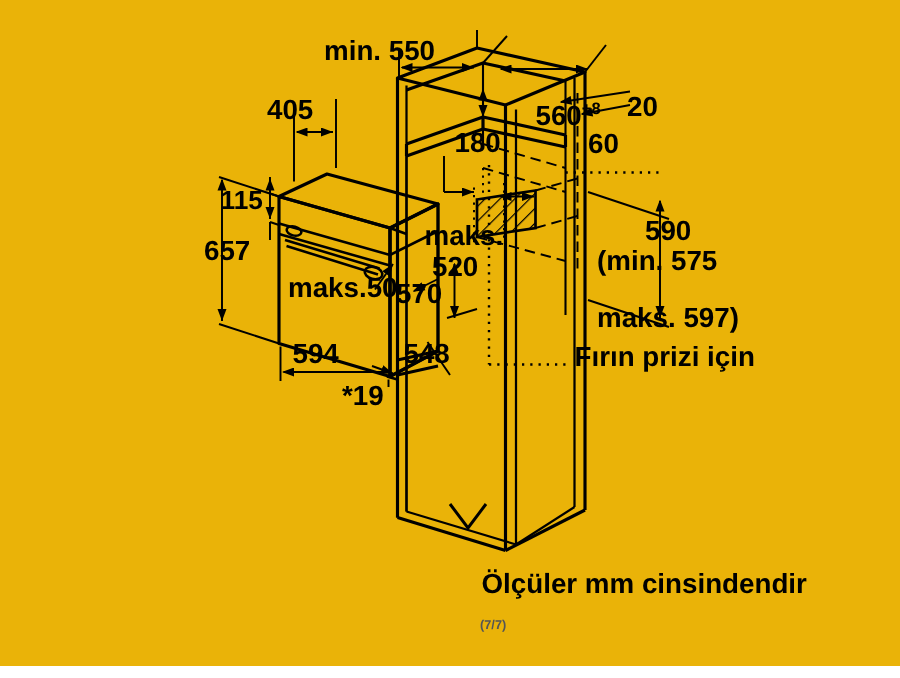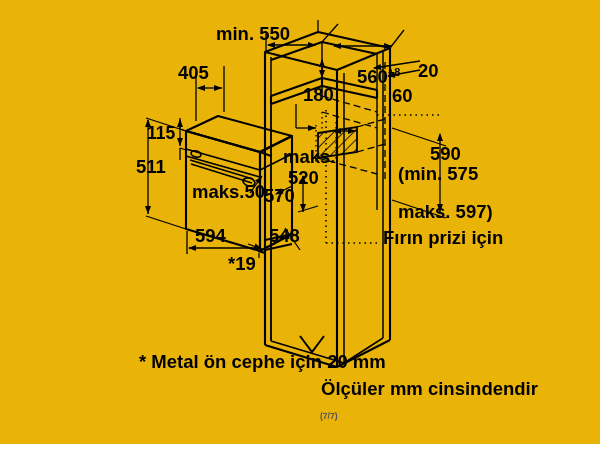--- a/index.html
+++ b/index.html
@@ -235,21 +235,21 @@
   <div class="lbl d18" style="left:418px; top:61px;">20</div>
 
   <div class="lbl d18" style="left:303px; top:85px;text-align:right;">180</div>
 
   <div class="lbl d18" style="left:392px; top:86px;">60</div>
 
   <div class="lbl d18" style="left:178px; top:63px;">405</div>
 
   <div class="lbl d17" style="left:147px; top:124px;">115</div>
 
-  <div class="lbl d18" style="left:136px; top:157px;">511</div>
+  <div class="lbl d18" style="left:136px; top:157px;">657</div>
 
   <div class="lbl d18" style="left:283px; top:147px;">maks.</div>
 
   <div class="lbl d18" style="left:288px; top:168px;">520</div>
 
   <div class="lbl d18" style="left:192px; top:182px;">maks.50</div>
 
   <div class="lbl d18" style="left:264px; top:186px;">570</div>
 
   <div class="lbl d18" style="left:195px; top:226px;">594</div>
@@ -260,19 +260,18 @@
 
   <div class="lbl d18" style="left:419px; top:144px;margin-left:11px;">590</div>
 
   <div class="lbl d18" style="left:398px; top:164px;">(min. 575</div>
 
   <div class="lbl d18" style="left:398px; top:183px;margin-top:19px;">maks. 597)</div>
 
   <div class="lbl d18" style="left:383px; top:228px;">Fırın prizi için</div>
 
 
-  <div class="lbl d18" style="left:139px; top:352px;">* Metal ön cephe için 20 mm</div>
 
   <div class="lbl d18" style="left:321px; top:379px;">Ölçüler mm cinsindendir</div>
 
   <div class="lbl tiny" style="left:320px; top:412px;">(7/7)</div>
 
 </div>
 
 </body></html>

